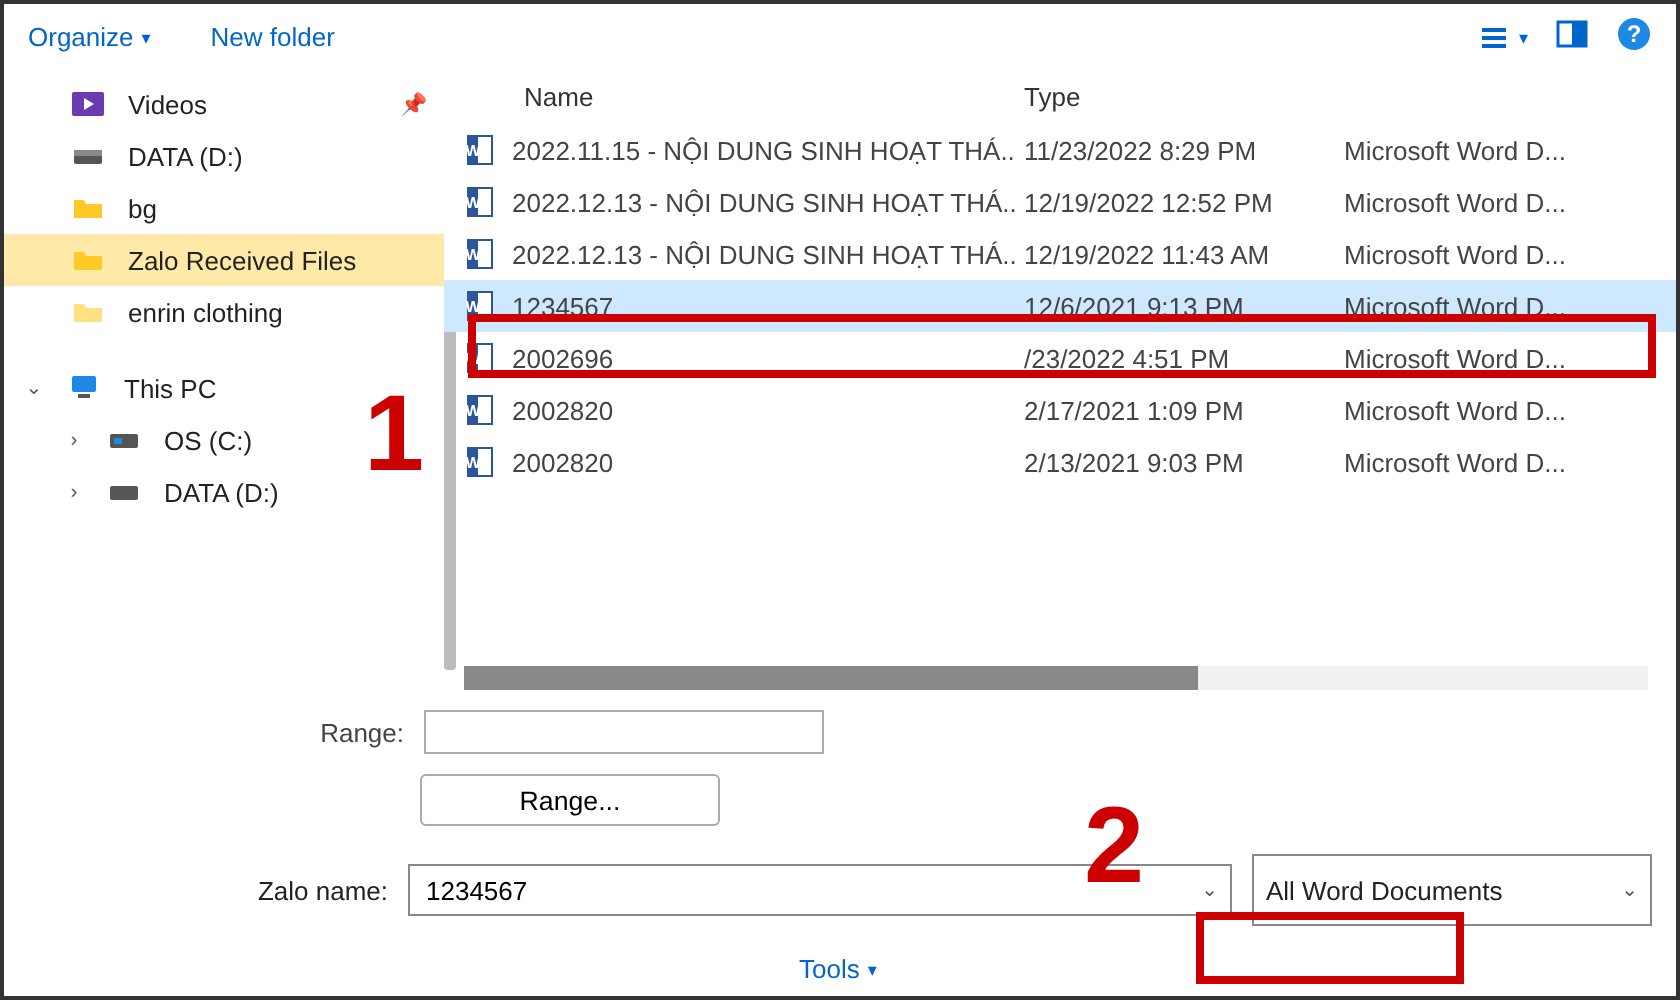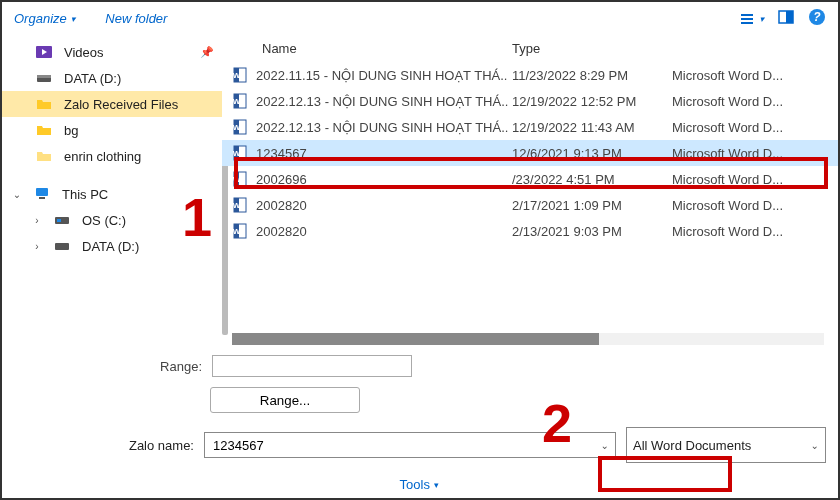--- a/index.html
+++ b/index.html
@@ -1,17 +1,17 @@
 <!DOCTYPE html>
 <html><head>
 <meta charset="utf-8">
 <style>
   * { box-sizing: border-box; font-family: "Segoe UI", Arial, sans-serif; }
   body { margin: 0; width: 840px; height: 500px; background: #fff; font-size: 13px; color: #222; position: relative; border: 2px solid #333; }
-  .toolbar { display: flex; align-items: center; padding: 6px 12px; font-style: italic; }
+  .toolbar { display: flex; align-items: center; padding: 6px 12px; }
   .toolbar .link { color: #0066cc; cursor: pointer; margin-right: 30px; display: flex; align-items: center; }
   .right-tools { margin-left: auto; display: flex; align-items: center; gap: 14px; }
   .ico { width: 16px; height: 16px; display: inline-block; }
 
   .main { display: flex; height: 310px; position: relative; }
   .sidebar { width: 220px; padding: 4px 0; position: relative; }
   .tree-item { display: flex; align-items: center; padding: 5px 8px 5px 34px; gap: 12px; cursor: pointer; }
   .tree-item.pinned { padding-left: 34px; }
   .tree-item.child { padding-left: 58px; }
   .tree-item.selected { background: #ffe9a8; }
@@ -105,31 +105,31 @@
       <span>Videos</span>
       <span class="pin">📌</span>
     </div>
     <div class="tree-item">
       <svg class="ico" viewBox="0 0 16 16">
           <rect x="1" y="5" width="14" height="7" fill="#555" rx="1"></rect>
           <rect x="1" y="5" width="14" height="3" fill="#888"></rect>
         </svg>
       <span>DATA (D:)</span>
     </div>
+    <div class="tree-item">
+      <svg class="ico" viewBox="0 0 16 16">
+          <path d="M1 4h5l1 2h8v7H1z" fill="#ffca28"></path>
+        </svg>
+      <span>bg</span>
+    </div>
     <div class="tree-item selected">
       <svg class="ico" viewBox="0 0 16 16">
           <path d="M1 4h5l1 2h8v7H1z" fill="#ffca28"></path>
         </svg>
       <span>Zalo Received Files</span>
-    </div>
-    <div class="tree-item">
-      <svg class="ico" viewBox="0 0 16 16">
-          <path d="M1 4h5l1 2h8v7H1z" fill="#ffca28"></path>
-        </svg>
-      <span>bg</span>
     </div>
     <div class="tree-item">
       <svg class="ico" viewBox="0 0 16 16">
           <path d="M1 4h5l1 2h8v7H1z" fill="#ffe082"></path>
         </svg>
       <span>enrin clothing</span>
     </div>
     <div class="spacer12"></div>
     <div class="tree-item" style="padding-left:10px;">
       <span class="caret">⌄</span>

